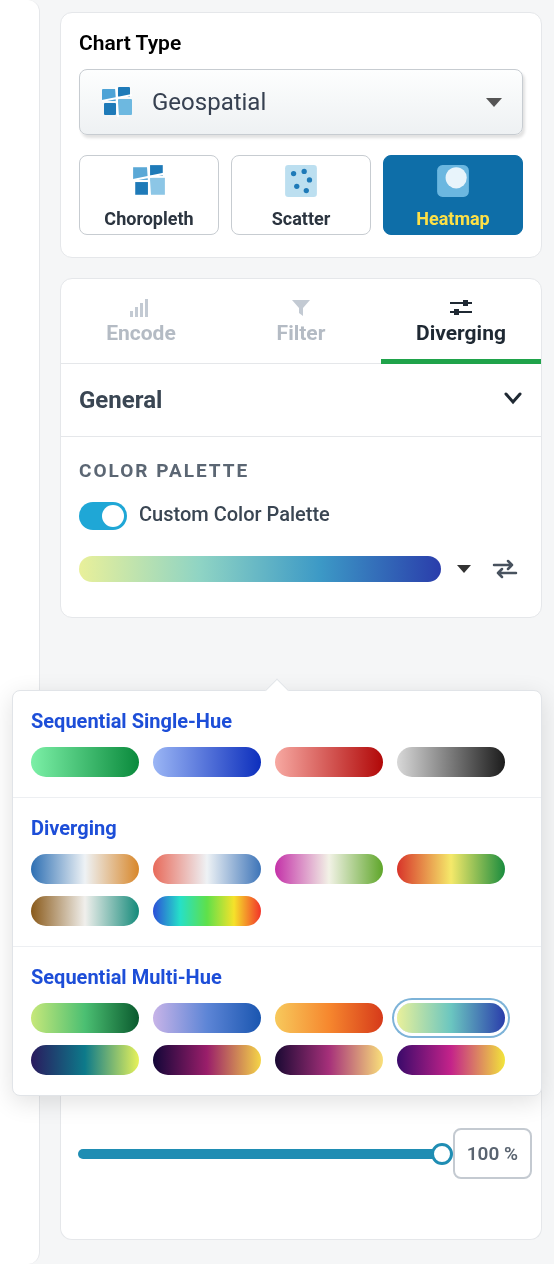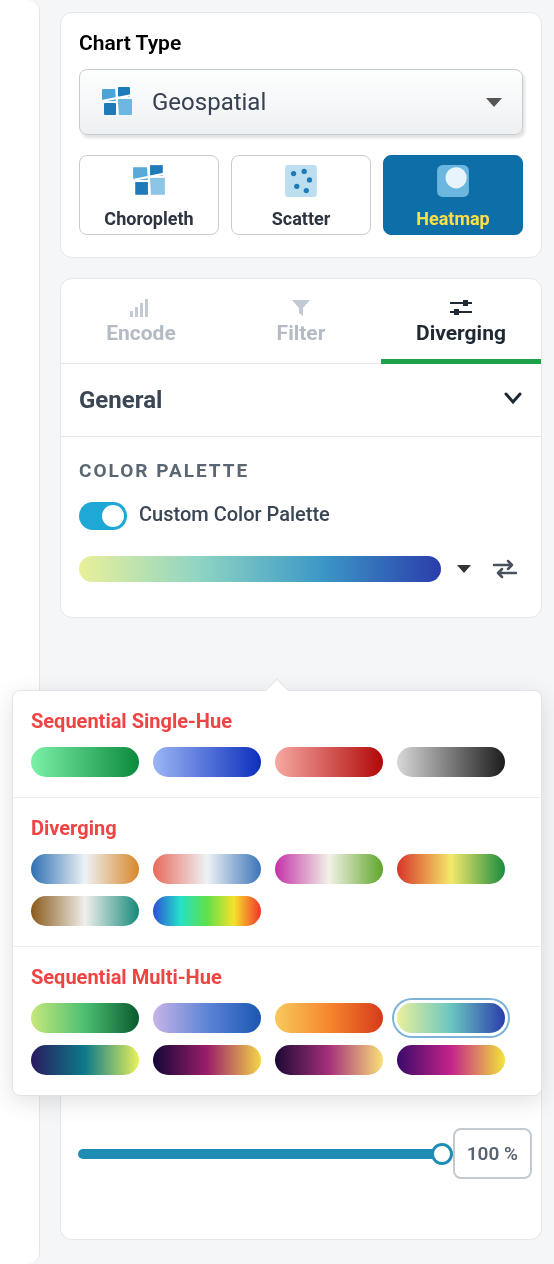--- a/index.html
+++ b/index.html
@@ -227,21 +227,21 @@
     transform: translateX(-50%) rotate(45deg);
   }
   .pop-section {
     padding: 18px 18px 20px 18px;
     border-bottom: 1px solid #edeff2;
   }
   .pop-section:last-child { border-bottom: none; }
   .pop-title {
     font-size: 20px;
     font-weight: 700;
-    color: #ef4444;
+    color: #1d4ed8;
     margin-bottom: 14px;
   }
   .swatch-row {
     display: flex;
     gap: 14px;
     margin-bottom: 12px;
   }
   .swatch-row:last-child { margin-bottom: 0; }
   .swatch {
     width: 108px;

